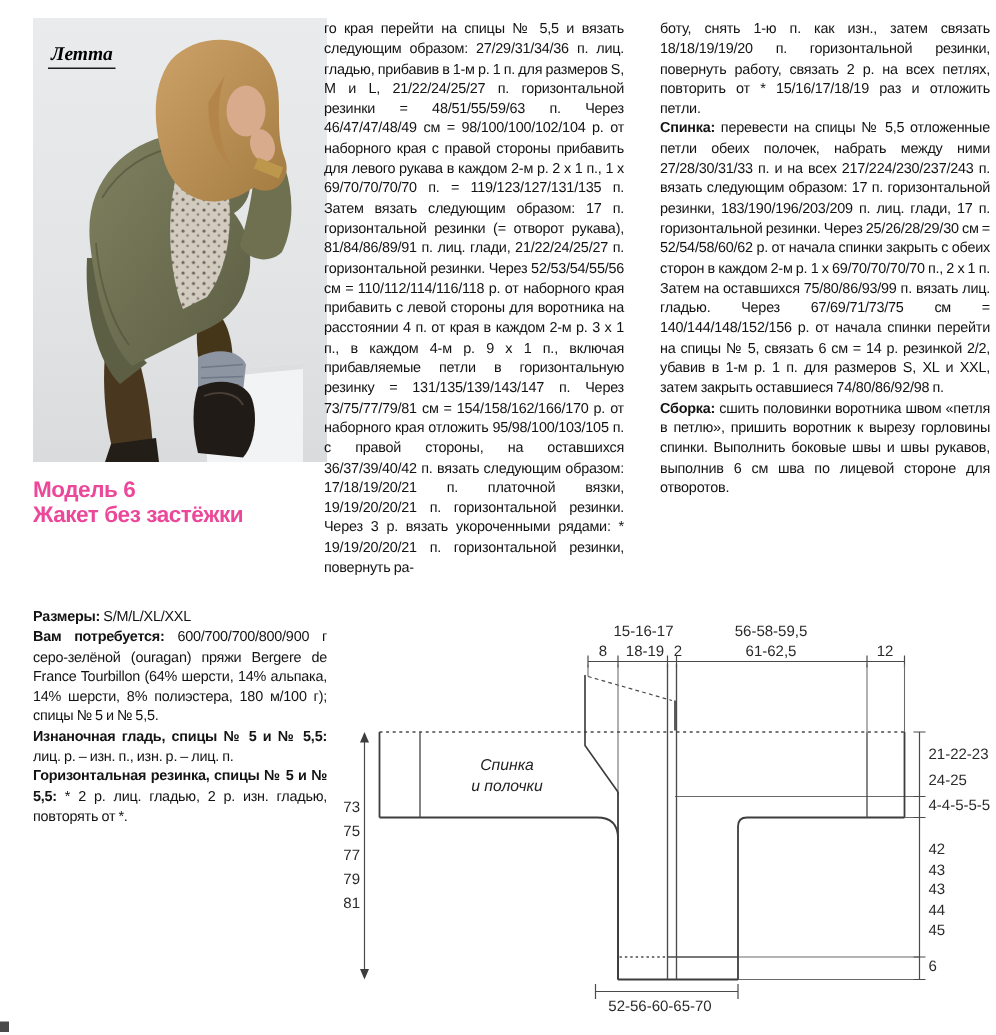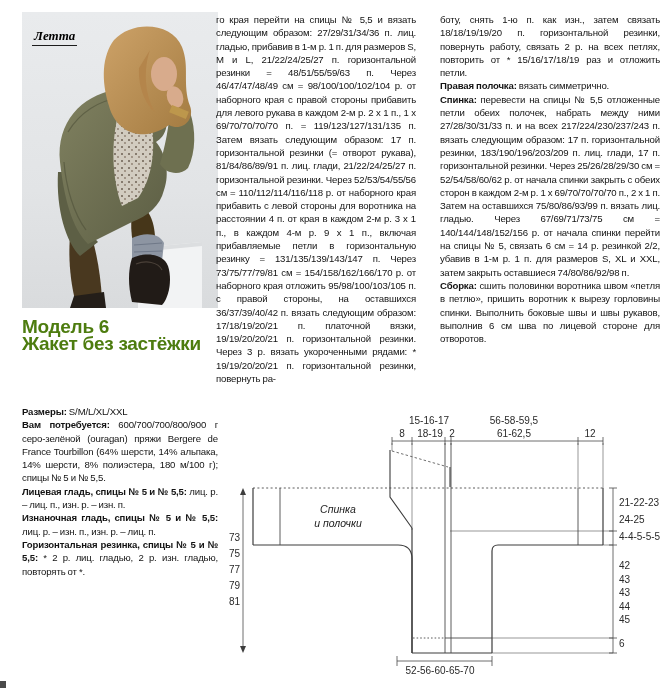--- a/index.html
+++ b/index.html
@@ -12,21 +12,21 @@
     box-shadow:0 0 0 1px #d9dadc inset;}
   .photo svg{display:block;}
   .photo-label{
     position:absolute;left:10px;top:16px;
     font-family:"Liberation Serif",serif;font-style:italic;font-weight:bold;
     font-size:13px;color:#000000;border-bottom:1.4px solid #1c1c1c;padding:0 2px 1px 2px;
   }
   
   .title-block{
     position:absolute;left:22px;top:318px;
-    color:#4d7c0f;font-weight:bold;font-size:19px;line-height:17px;letter-spacing:-0.3px;
+    color:#ec4899;font-weight:bold;font-size:15px;line-height:17px;letter-spacing:-0.3px;
   }
   
   .col{position:absolute;text-align:justify;font-size:9.6px;line-height:13.3px;
        letter-spacing:-0.15px;word-spacing:-0.4px;color:#131313;}
   .col p{margin:0;}
   .col b{font-weight:bold;}
   .col-left{left:22px;top:357px;width:196px;margin-top:48px;}
   .col-mid{left:216px;top:13px;width:200px;}
   .col-right{left:440px;top:13px;width:220px;}
   
@@ -108,32 +108,30 @@
   </div>
 
   <div class="title-block">
     <div>Модель 6</div>
     <div>Жакет без застёжки</div>
   </div>
 
   <div class="col col-left">
     <p><b>Размеры:</b><span> S/M/L/XL/XXL</span></p>
     <p><b>Вам потребуется:</b><span> 600/700/700/800/900 г серо-зелёной (ouragan) пряжи Bergere de France Tourbillon (64% шерсти, 14% альпака, 14% шерсти, 8% полиэстера, 180 м/100 г); спицы № 5 и № 5,5.</span></p>
-    <p><b>Лицевая гладь, спицы № 5 и № 5,5:</b><span> лиц. р. – лиц. п., изн. р. – изн. п.</span></p>
     <p><b>Изнаночная гладь, спицы № 5 и № 5,5:</b><span> лиц. р. – изн. п., изн. р. – лиц. п.</span></p>
     <p><b>Горизонтальная резинка, спицы № 5 и № 5,5:</b><span> * 2 р. лиц. гладью, 2 р. изн. гладью, повторять от *.</span></p>
   </div>
 
   <div class="col col-mid">
     <p><span>го края перейти на спицы № 5,5 и вязать следующим образом: 27/29/31/34/36 п. лиц. гладью, прибавив в 1-м р. 1 п. для размеров S, M и L, 21/22/24/25/27 п. горизонтальной резинки = 48/51/55/59/63 п. Через 46/47/47/48/49 см = 98/100/100/102/104 р. от наборного края с правой стороны прибавить для левого рукава в каждом 2-м р. 2 x 1 п., 1 x 69/70/70/70/70 п. = 119/123/127/131/135 п. Затем вязать следующим образом: 17 п. горизонтальной резинки (= отворот рукава), 81/84/86/89/91 п. лиц. глади, 21/22/24/25/27 п. горизонтальной резинки. Через 52/53/54/55/56 см = 110/112/114/116/118 р. от наборного края прибавить с левой стороны для воротника на расстоянии 4 п. от края в каждом 2-м р. 3 x 1 п., в каждом 4-м р. 9 x 1 п., включая прибавляемые петли в горизонтальную резинку = 131/135/139/143/147 п. Через 73/75/77/79/81 см = 154/158/162/166/170 р. от наборного края отложить 95/98/100/103/105 п. с правой стороны, на оставшихся 36/37/39/40/42 п. вязать следующим образом: 17/18/19/20/21 п. платочной вязки, 19/19/20/20/21 п. горизонтальной резинки. Через 3 р. вязать укороченными рядами: * 19/19/20/20/21 п. горизонтальной резинки, повернуть ра-</span></p>
   </div>
 
   <div class="col col-right">
     <p><span>боту, снять 1-ю п. как изн., затем связать 18/18/19/19/20 п. горизонтальной резинки, повернуть работу, связать 2 р. на всех петлях, повторить от * 15/16/17/18/19 раз и отложить петли.</span></p>
-    <p><b>Правая полочка:</b><span> вязать симметрично.</span></p>
     <p><b>Спинка:</b><span> перевести на спицы № 5,5 отложенные петли обеих полочек, набрать между ними 27/28/30/31/33 п. и на всех 217/224/230/237/243 п. вязать следующим образом: 17 п. горизонтальной резинки, 183/190/196/203/209 п. лиц. глади, 17 п. горизонтальной резинки. Через 25/26/28/29/30 см = 52/54/58/60/62 р. от начала спинки закрыть с обеих сторон в каждом 2-м р. 1 x 69/70/70/70/70 п., 2 x 1 п. Затем на оставшихся 75/80/86/93/99 п. вязать лиц. гладью. Через 67/69/71/73/75 см = 140/144/148/152/156 р. от начала спинки перейти на спицы № 5, связать 6 см = 14 р. резинкой 2/2, убавив в 1-м р. 1 п. для размеров S, XL и XXL, затем закрыть оставшиеся 74/80/86/92/98 п.</span></p>
     <p><b>Сборка:</b><span> сшить половинки воротника швом «петля в петлю», пришить воротник к вырезу горловины спинки. Выполнить боковые швы и швы рукавов, выполнив 6 см шва по лицевой стороне для отворотов.</span></p>
   </div>
 
   <svg class="diagram" width="449" height="290" viewBox="215 400 449 290">
     <g stroke="#4a4a4a" fill="none">
 
       <g stroke-width="0.8">
         <path d="M392,441 H603"></path>
         <path d="M392,437 V445 M412,437 V445 M445,437 V445 M451,437 V445 M578,437 V445 M603,437 V445"></path>

